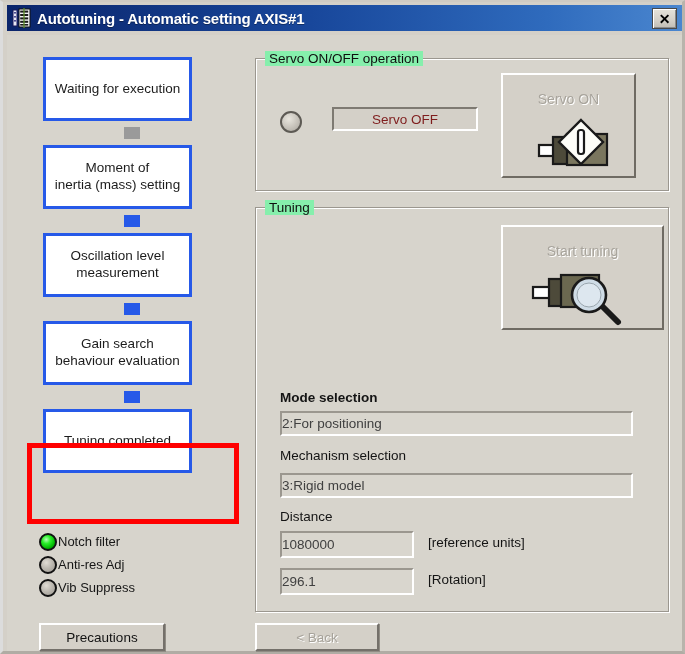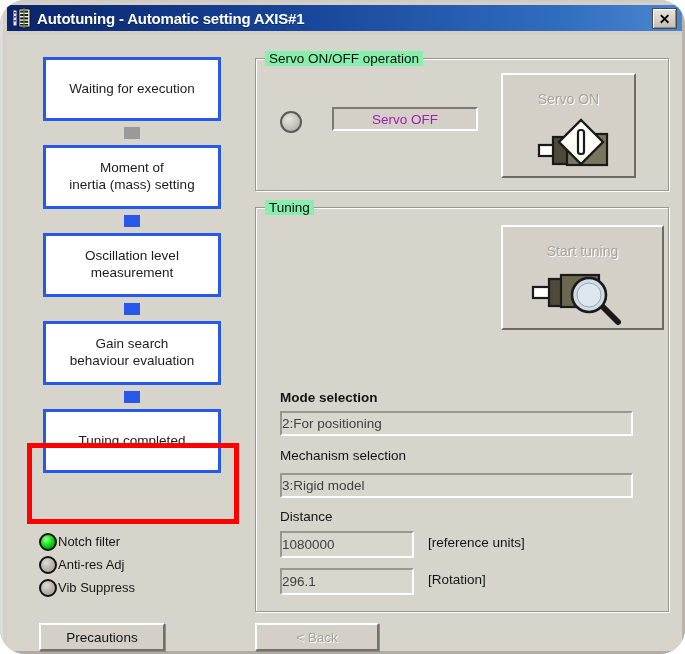--- a/index.html
+++ b/index.html
@@ -11,21 +11,20 @@
     font-family: "Liberation Sans", sans-serif;
     -webkit-font-smoothing: none;
   }
 
   #app {
     position: relative;
     width: 685px;
     height: 654px;
     overflow: hidden;
     background: #d7d4cc;
-    border-radius: 25px;
   }
 
   
   .window {
     position: absolute;
     left: 0; top: 0;
     width: 685px;
     height: 654px;
     background: #d4d0c8;
     border-left: 3px solid #dcdcdc;
@@ -86,21 +85,21 @@
     background: #d7d4cc;
   }
 
   
   .flow {
     position: absolute;
     left: 36px; top: 22px;
     width: 178px;
   }
   .flow-box {
-    width: 178px;
+    width: 149px;
     background: #ffffff;
     border: 3px solid #2659e8;
     box-sizing: border-box;
     display: flex;
     align-items: center;
     justify-content: center;
     text-align: center;
     font-size: 13.5px;
     color: #1c1c1c;
     line-height: 1.25;
@@ -188,21 +187,21 @@
     position: absolute;
     background: #d4d0c8;
     border-top: 2px solid #7e7a72;
     border-left: 2px solid #7e7a72;
     border-right: 2px solid #ffffff;
     border-bottom: 2px solid #ffffff;
     display: flex;
     align-items: center;
     justify-content: center;
     font-size: 13.5px;
-    color: #a21caf;
+    color: #7f1d1d;
     box-sizing: border-box;
   }
 
   
   .pic-button {
     position: absolute;
     background: #d4d0c8;
     border-top: 2px solid #ffffff;
     border-left: 2px solid #ffffff;
     border-right: 2px solid #6f6b63;

